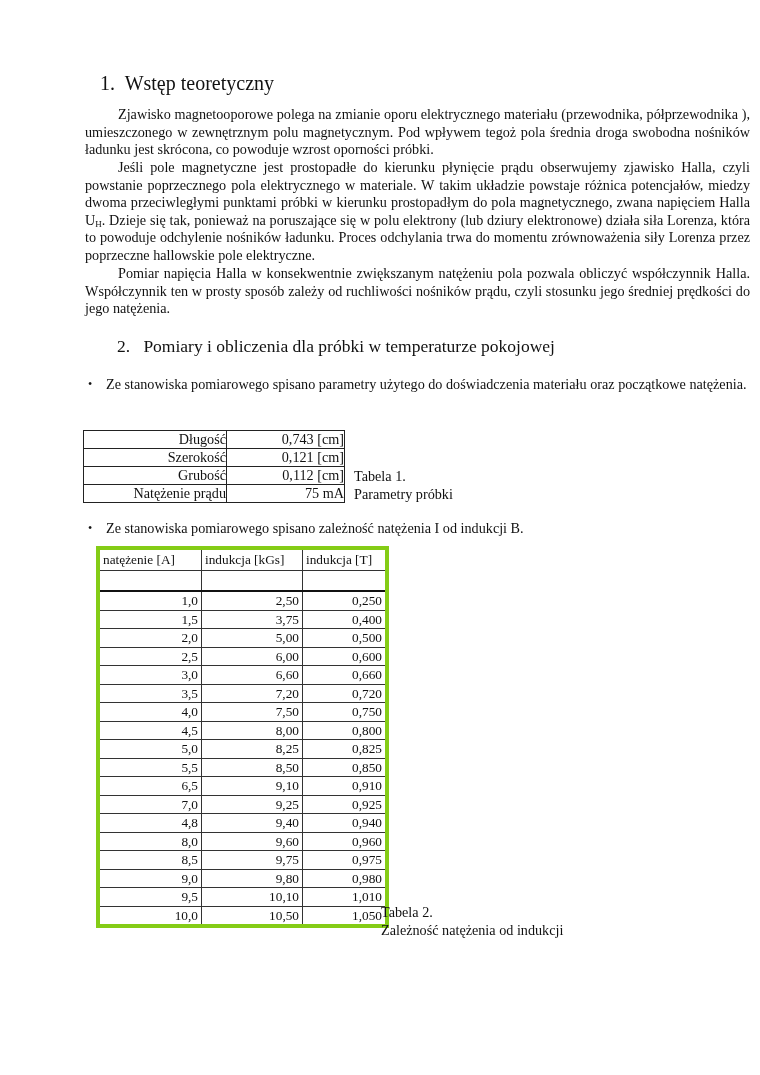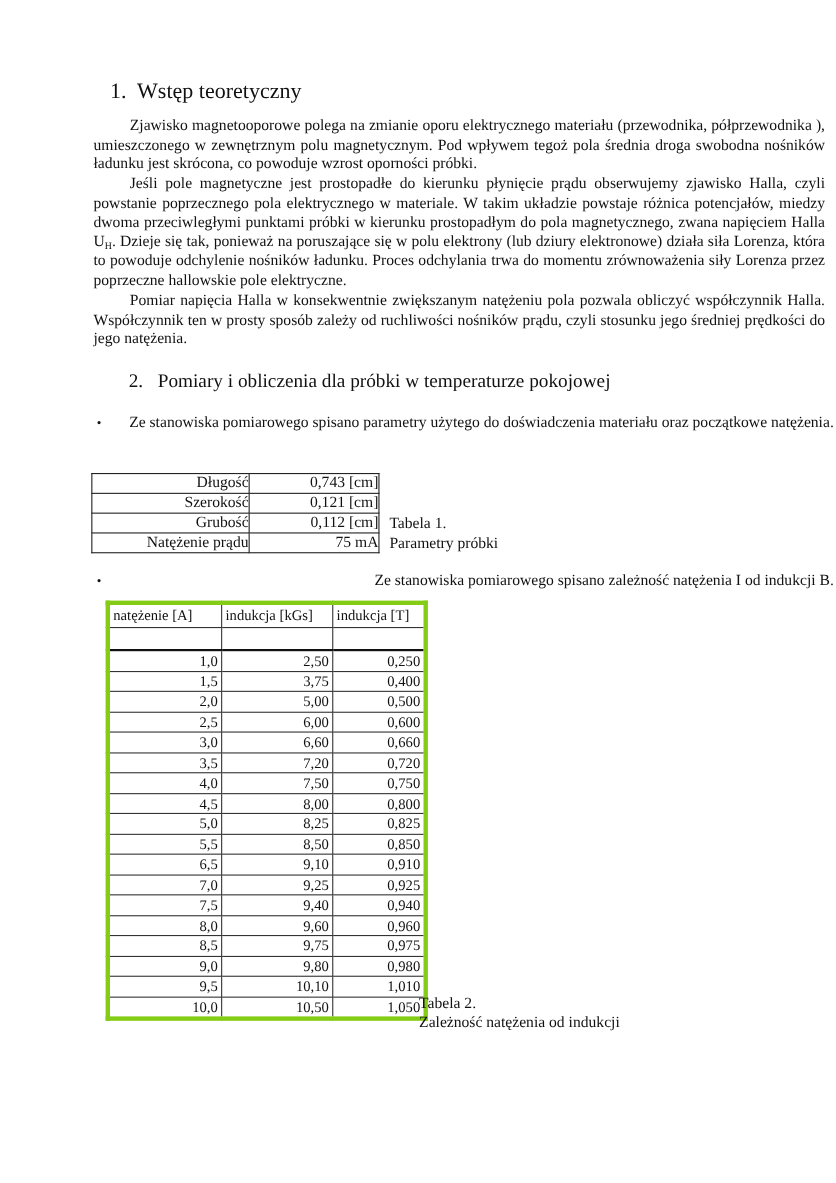--- a/index.html
+++ b/index.html
@@ -33,21 +33,21 @@
     }
     .h2 .num { display: inline-block; width: 22px; }
 
     .bullet {
       position: absolute; left: 88px; width: 670px;
       font-size: 14.2px; line-height: 17.5px;
     }
     .bullet .dot {
       position: absolute; left: 0; top: 0; width: 18px; font-size: 12px;
     }
-    .bullet .btext { display: block; margin-left: 18px; text-align: right; }
+    .bullet .btext { display: block; margin-left: 18px; }
     .b1 { top: 376px; }
     .b2 { top: 520px; }
 
     table { border-collapse: collapse; position: absolute; }
     .t1 {
       left: 83px; top: 430px;
       font-size: 14.2px;
     }
     .t1 td {
       border: 1px solid #222;
@@ -212,21 +212,21 @@
           <td>6,5</td>
           <td>9,10</td>
           <td>0,910</td>
         </tr>
         <tr>
           <td>7,0</td>
           <td>9,25</td>
           <td>0,925</td>
         </tr>
         <tr>
-          <td>7,5</td>
+          <td>4,8</td>
           <td>9,40</td>
           <td>0,940</td>
         </tr>
         <tr>
           <td>8,0</td>
           <td>9,60</td>
           <td>0,960</td>
         </tr>
         <tr>
           <td>8,5</td>

